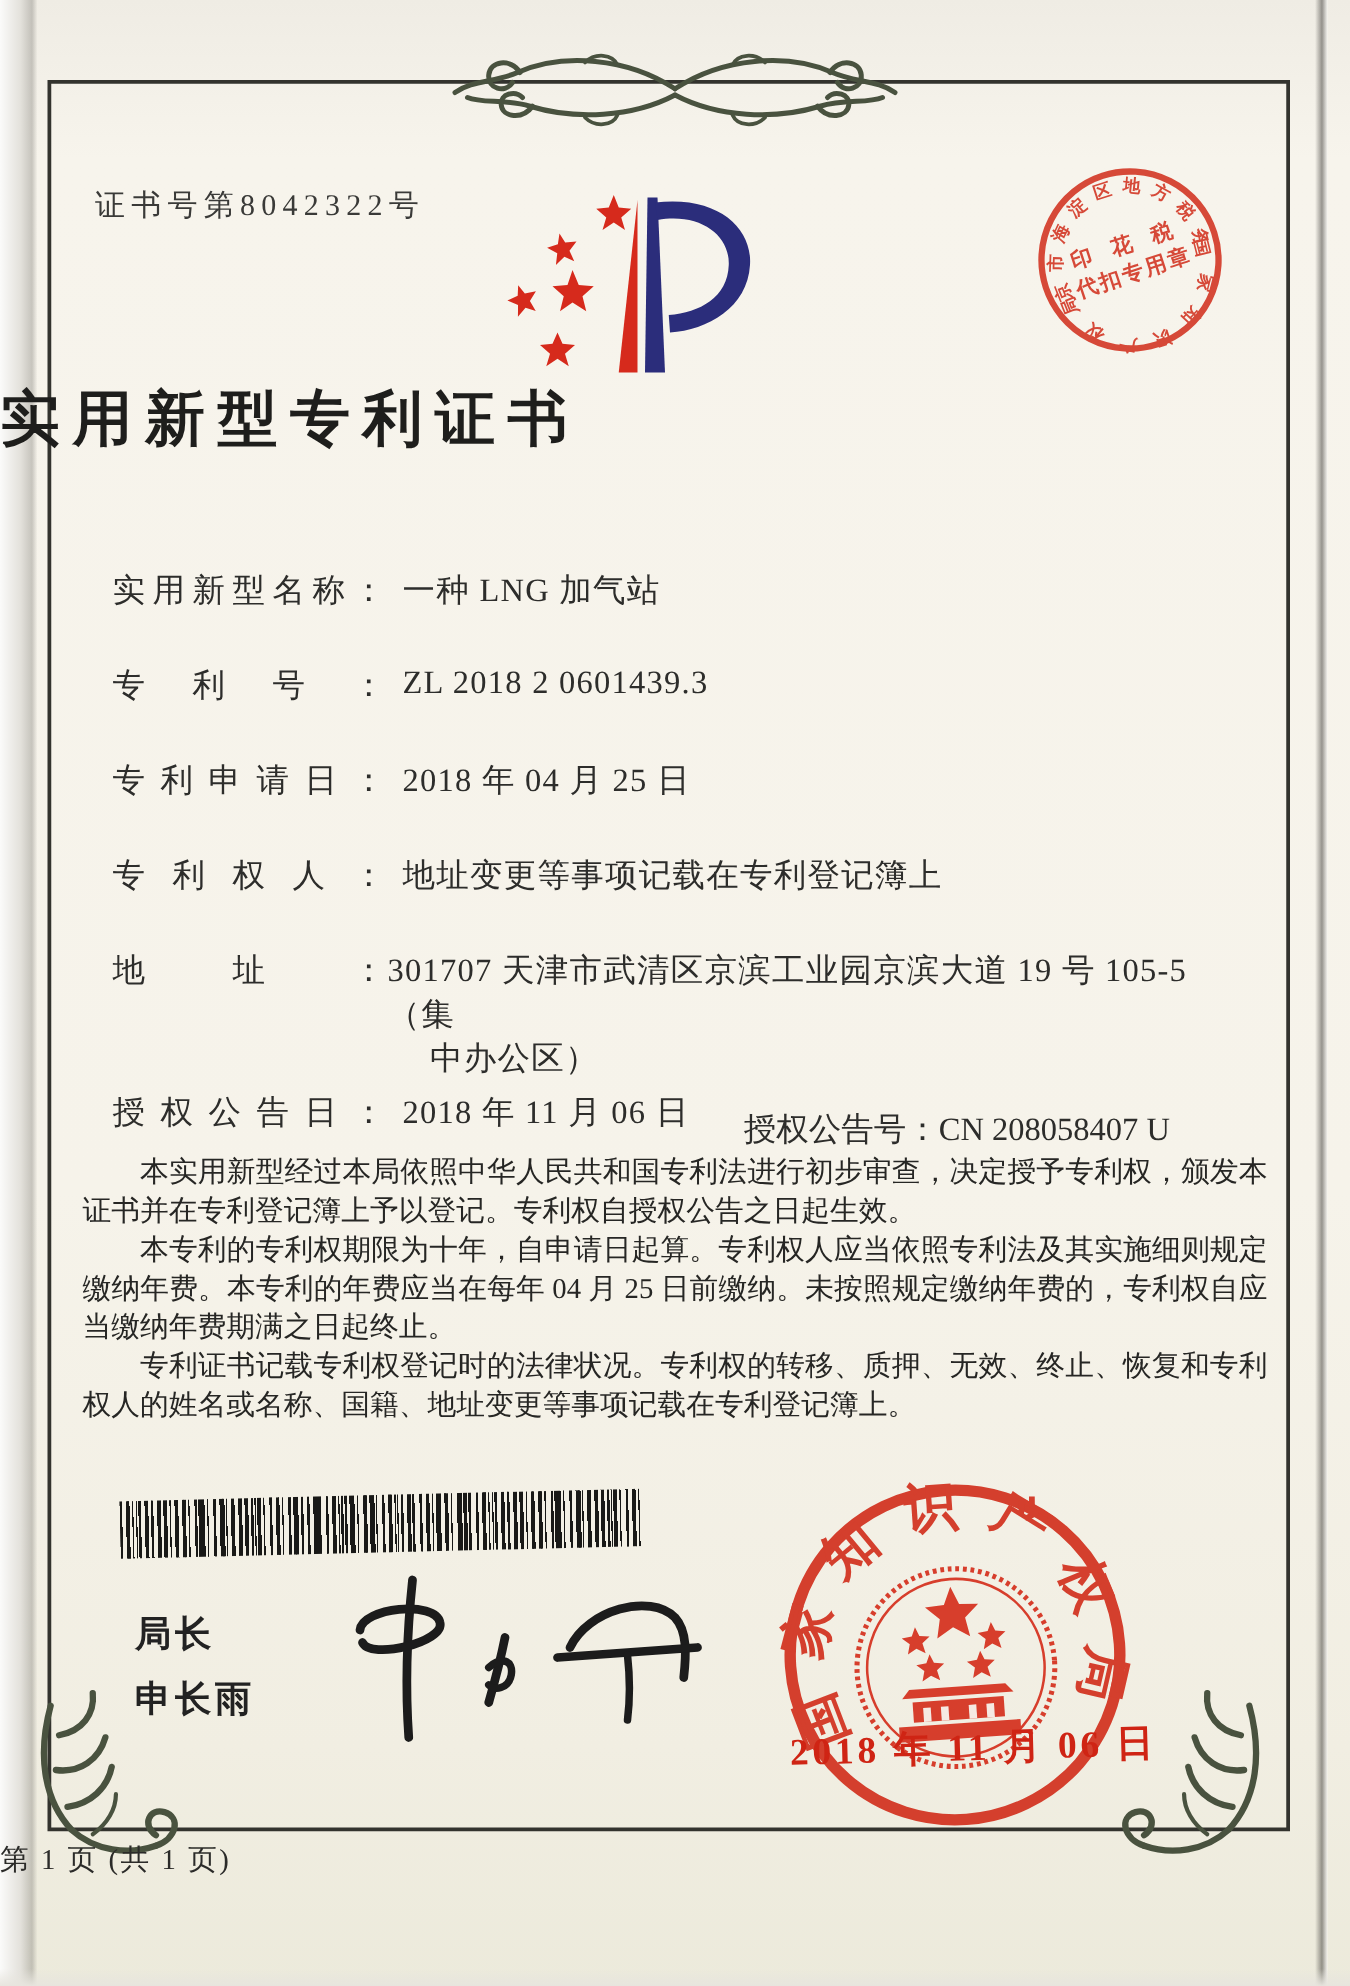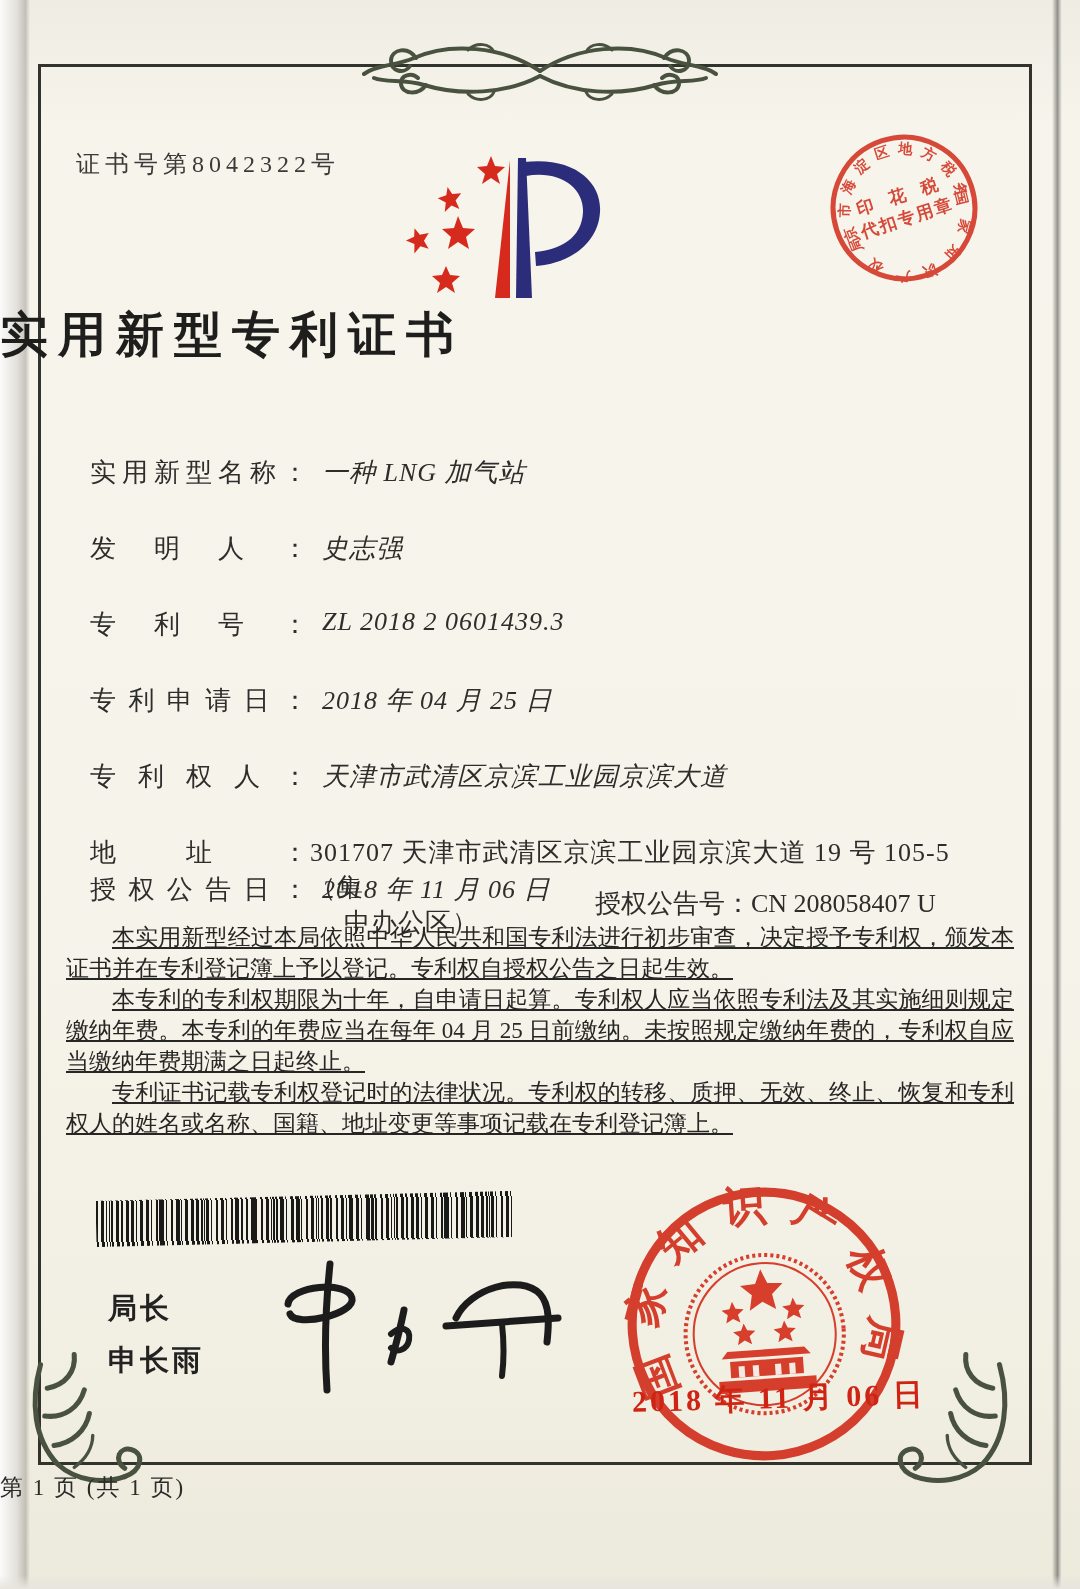--- a/index.html
+++ b/index.html
@@ -22,29 +22,29 @@
   .cert-no{position:absolute;left:76px;top:148px;font-size:24px;letter-spacing:5px;color:#3a3a38;}
 
   .logo{position:absolute;left:398px;top:148px;width:212px;height:158px;}
 
   .title{position:absolute;left:0;top:303px;width:100%;text-align:left;
          font-size:48px;font-weight:700;letter-spacing:10px;color:#1e1e1c;}
 
   .fields{position:absolute;left:90px;top:455px;width:900px;font-size:26px;color:#2d2d2b;}
   .fieldrow{margin-bottom:41px;white-space:nowrap;}
   .flabel{display:inline-block;width:218px;text-align:justify;text-align-last:justify;vertical-align:top;}
-  .fvalue{display:inline-block;margin-left:14px;letter-spacing:1px;vertical-align:top;font-style:italic;}
+  .fvalue{display:inline-block;margin-left:14px;letter-spacing:1px;vertical-align:top;}
   .addr-lines{display:inline-block;margin-left:2px;letter-spacing:1px;vertical-align:top;white-space:normal;width:640px;line-height:35px;}
   .addr-line2{padding-left:34px;}
 
   .grantrow{position:absolute;left:90px;top:872px;width:920px;font-size:26px;color:#2d2d2b;white-space:nowrap;}
   .grant-no{position:absolute;left:505px;top:14px;}
 
   .paras{position:absolute;left:66px;top:922px;width:948px;font-size:23px;line-height:31px;
-         color:#262624;text-align:justify;text-decoration:underline;}
+         color:#262624;text-align:justify;}
   .paras p{margin:0;text-indent:2em;}
 
   .barcode{position:absolute;left:96px;top:1196px;width:418px;height:46px;transform:rotate(-1.4deg);
     background-image:
       repeating-linear-gradient(90deg,#191917 0 2px,transparent 2px 5px,#191917 5px 8px,transparent 8px 10px,#191917 10px 11px,transparent 11px 15px),
       repeating-linear-gradient(90deg,transparent 0 6px,#191917 6px 8px,transparent 8px 13px,#191917 13px 14px,transparent 14px 19px);}
 
   .director{position:absolute;left:108px;top:1282px;font-family:"Liberation Sans","DejaVu Sans",sans-serif;
             font-weight:700;font-size:29px;color:#222;line-height:52px;letter-spacing:3px;}
   .autograph{position:absolute;left:252px;top:1252px;width:330px;height:145px;}
@@ -142,30 +142,27 @@
     </svg>
   </div>
 
   <div class="title">实用新型专利证书</div>
 
   <div class="fields">
     <div class="fieldrow">
       <span class="flabel">实用新型名称：</span><span class="fvalue">一种 LNG 加气站</span>
     </div>
     <div class="fieldrow">
-      <span class="flabel">发明人：</span><span class="fvalue">史志强</span>
-    </div>
-    <div class="fieldrow">
       <span class="flabel">专利号：</span><span class="fvalue">ZL 2018 2 0601439.3</span>
     </div>
     <div class="fieldrow">
       <span class="flabel">专利申请日：</span><span class="fvalue">2018 年 04 月 25 日</span>
     </div>
     <div class="fieldrow">
-      <span class="flabel">专利权人：</span><span class="fvalue">天津市武清区京滨工业园京滨大道</span>
+      <span class="flabel">专利权人：</span><span class="fvalue">地址变更等事项记载在专利登记簿上</span>
     </div>
     <div class="fieldrow">
       <span class="flabel">地址：</span><span class="addr-lines"><span>301707 天津市武清区京滨工业园京滨大道 19 号 105-5（集</span><br><span class="addr-line2">中办公区）</span></span>
     </div>
   </div>
 
   <div class="grantrow">
     <span class="flabel">授权公告日：</span><span class="fvalue">2018 年 11 月 06 日</span>
     <span class="grant-no">
       <span>授权公告号：</span><span>CN 208058407 U</span>

